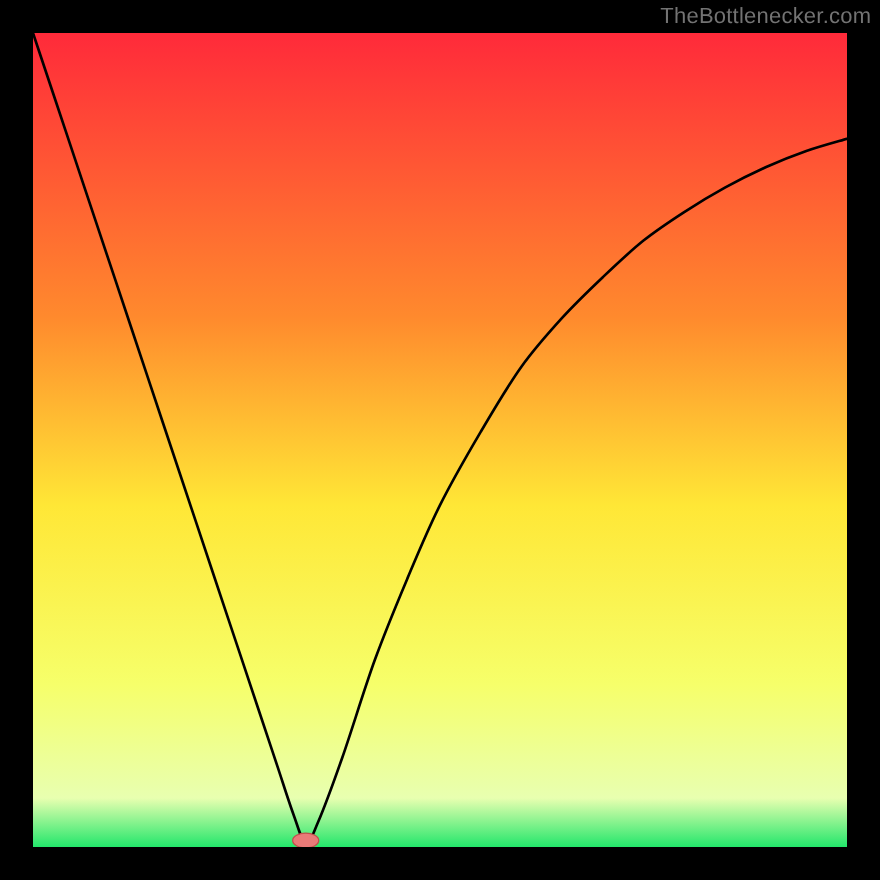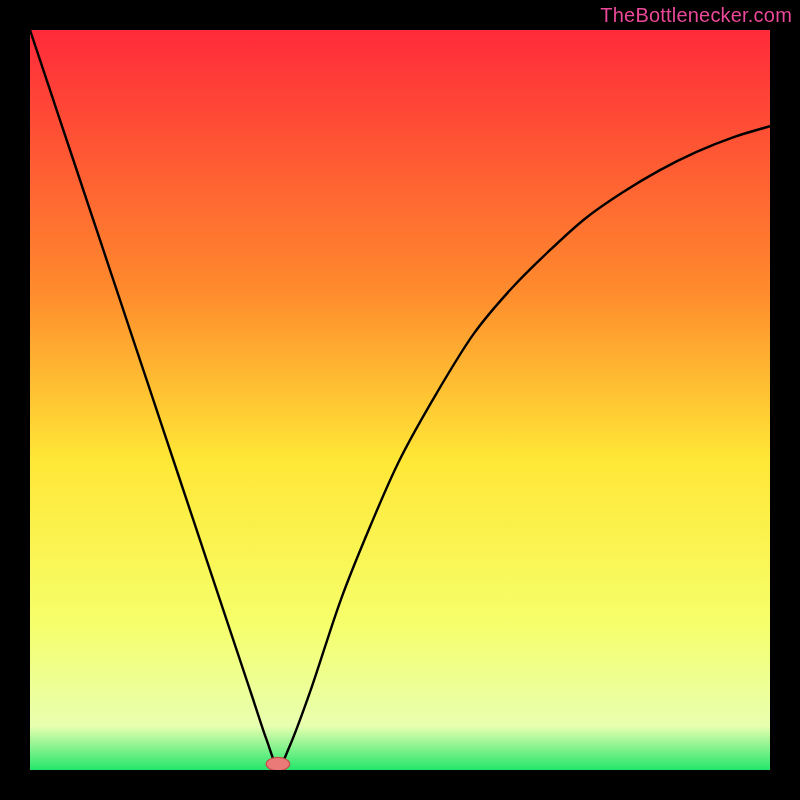--- a/index.html
+++ b/index.html
@@ -25,21 +25,21 @@
     left: 30px;
     width: 740px;
     height: 740px;
   }
   .attr {
     position: absolute;
     top: 4px;
     right: 8px;
     font-size: 20px;
     font-weight: 500;
-    color: #ec4899;
+    color: #737373;
     letter-spacing: 0.2px;
   }
 </style>
 </head>
 <body>
 
 <div class="frame">
   <div class="attr">TheBottlenecker.com</div>
   <svg class="plot" viewBox="0 0 100 100" preserveAspectRatio="none">
     <defs>

